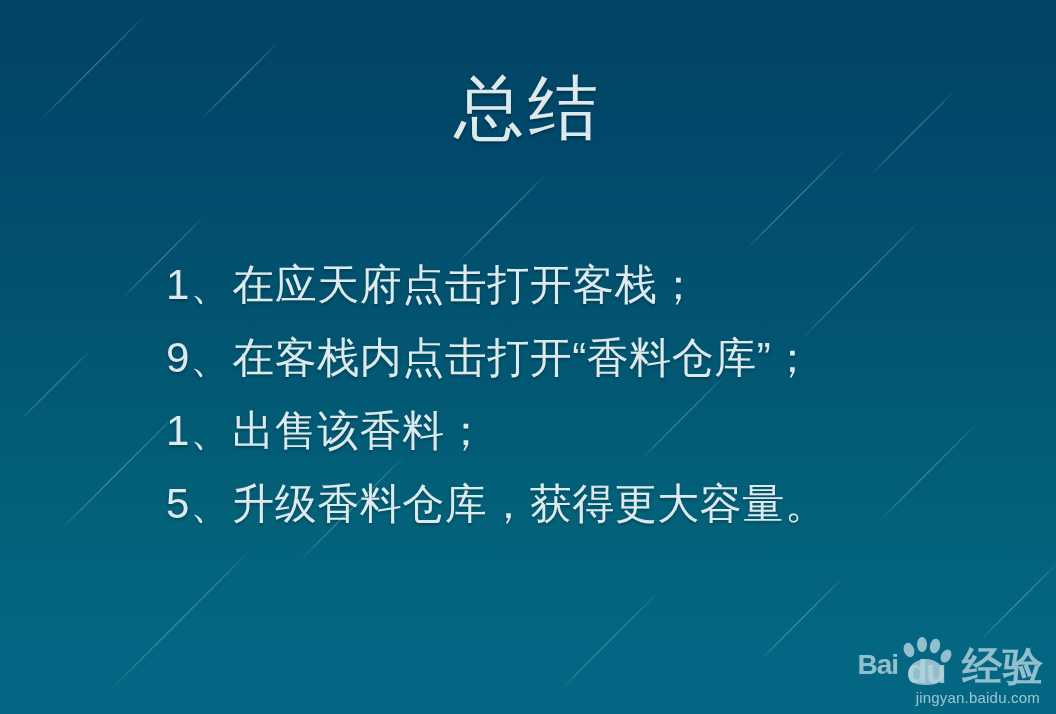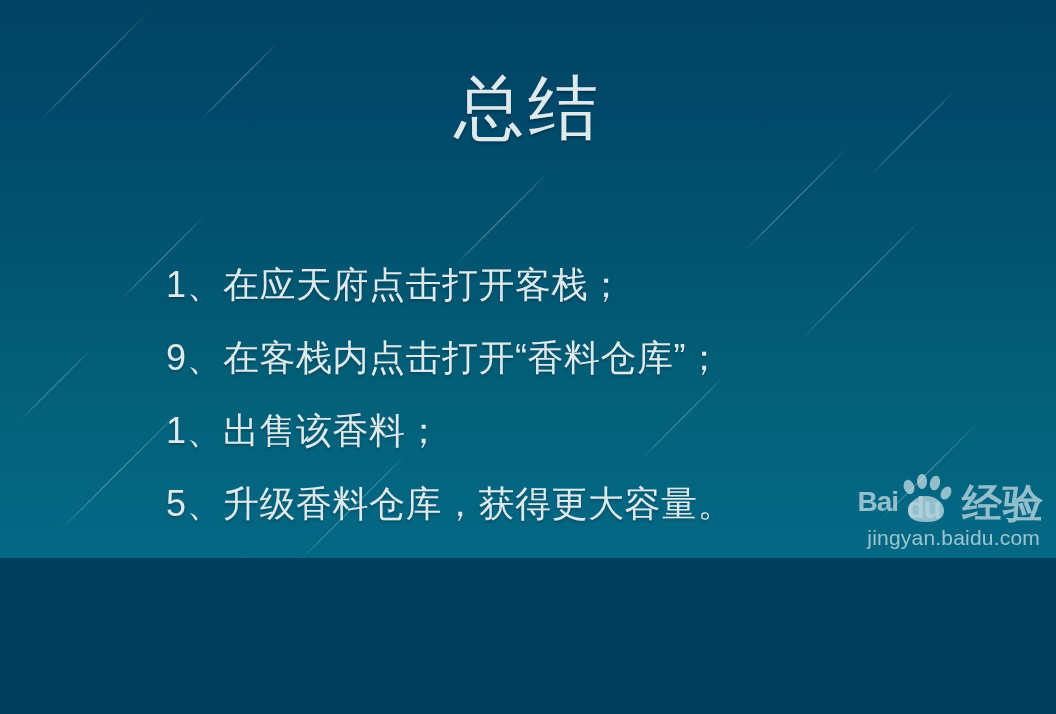--- a/index.html
+++ b/index.html
@@ -4,21 +4,21 @@
 <style>
   html, body {
     margin: 0;
     padding: 0;
     background: #003f5c;
   }
 
   .slide {
     position: relative;
     width: 1056px;
-    height: 558px;
+    height: 714px;
     overflow: hidden;
     font-family: "Liberation Sans", "DejaVu Sans", sans-serif;
     
     background:
       linear-gradient(180deg,
         #014463 0%,
         #01486a 18%,
         #025470 45%,
         #036078 70%,
         #046682 90%,
@@ -66,21 +66,21 @@
 
   
   .body-list {
     position: absolute;
     top: 248px;
     left: 166px;
     width: 830px;
     z-index: 3;
   }
   .body-line {
-    font-size: 36px;
+    font-size: 42px;
     line-height: 73px;
     color: #dce9ed;
     white-space: nowrap;
     letter-spacing: 0.5px;
     text-shadow: 0 2px 3px rgba(0,0,0,0.26);
   }
 
   
   .watermark {
     position: absolute;
@@ -107,37 +107,37 @@
     position: relative;
     width: 60px;
     height: 50px;
     margin-left: -2px;
   }
   .wm-paw svg { display: block; }
   .wm-du {
     position: absolute;
     left: 11px;
     bottom: -1px;
-    font-size: 29px;
+    font-size: 33px;
     font-weight: bold;
     color: rgba(222,238,243,0.88);
     line-height: 33px;
     letter-spacing: -1px;
   }
   .wm-cn {
     font-size: 40px;
     font-weight: bold;
     color: rgba(222,238,243,0.82);
     line-height: 42px;
     margin-left: 6px;
     letter-spacing: 1px;
     text-align: center;
   }
   .wm-url {
-    font-size: 21px;
+    font-size: 15px;
     color: rgba(226,240,244,0.85);
     margin-top: 2px;
     margin-right: 4px;
     letter-spacing: 0.2px;
   }
 </style>
 </head>
 <body>
 
 <div class="slide">

